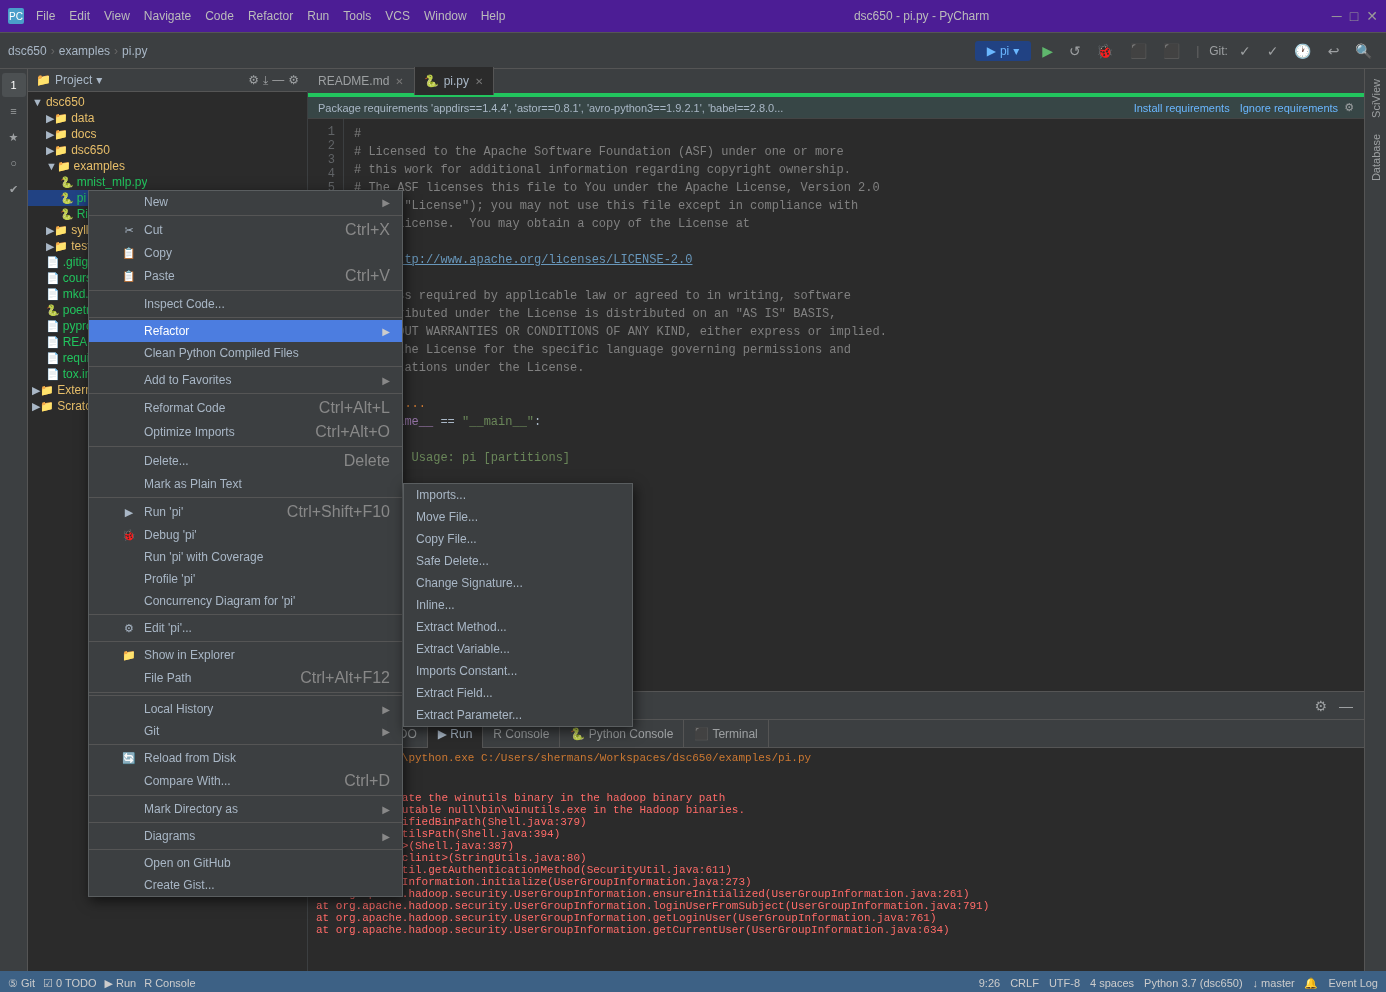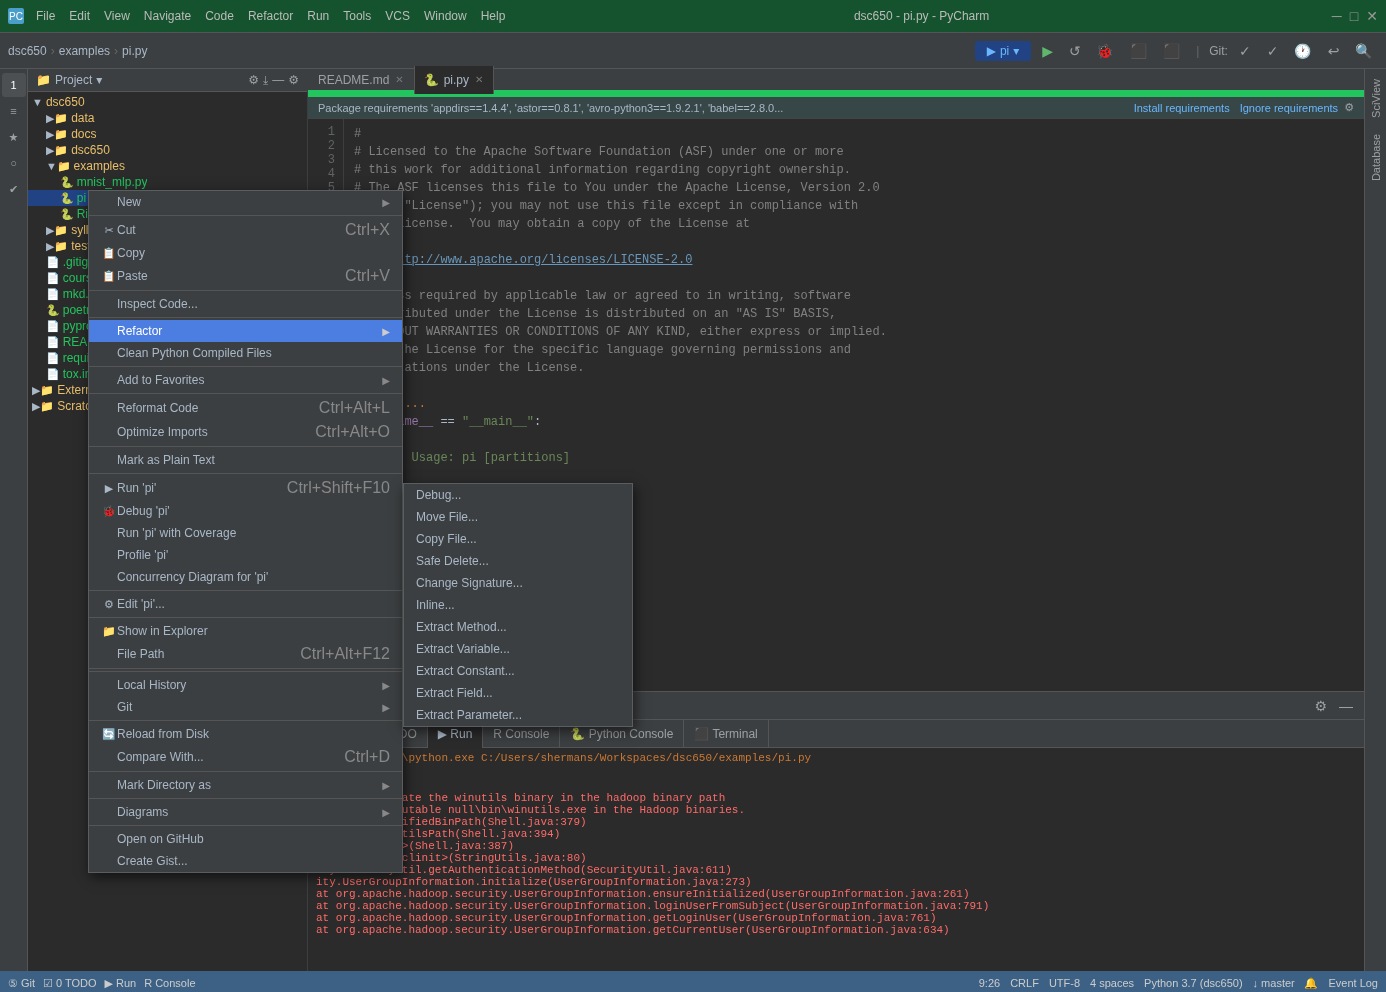--- a/index.html
+++ b/index.html
@@ -1,19 +1,19 @@
 <!DOCTYPE html>
 <html><head>
   <meta charset="utf-8">
   <style>
     * { margin: 0; padding: 0; box-sizing: border-box; }
     body { background: #2b2b2b; color: #a9b7c6; font-family: 'Segoe UI', sans-serif; font-size: 12px; width: 1386px; height: 992px; overflow: hidden; }
 
     
-    #title-bar { background: #14532d; height: 30px; display: flex; align-items: center; justify-content: space-between; padding: 16px 8px; border-bottom: 1px solid #555; }
+    #title-bar { background: #4c1d95; height: 30px; display: flex; align-items: center; justify-content: space-between; padding: 16px 8px; border-bottom: 1px solid #555; }
     #title-bar .left { display: flex; align-items: center; gap: 6px; }
     #title-bar .left .app-icon { width: 16px; height: 16px; background: #4a9eca; border-radius: 2px; font-size: 10px; display: flex; align-items: center; justify-content: center; color: white; }
     #menu-bar { display: flex; gap: 2px; }
     #menu-bar span { padding: 2px 6px; cursor: pointer; color: #bbb; font-size: 12px; }
     #title-center { color: #bbb; font-size: 12px; }
     #title-bar .right { display: flex; gap: 8px; color: #999; font-size: 14px; }
     #title-bar .right span { cursor: pointer; }
 
     
     #toolbar { background: #3c3f41; height: 36px; display: flex; align-items: center; padding: 0 8px; gap: 4px; border-bottom: 1px solid #555; }
@@ -40,21 +40,21 @@
     .tree-item { display: flex; align-items: center; padding: 1px 4px; cursor: pointer; white-space: nowrap; overflow: hidden; }
     .tree-item.selected { background: #214283; }
     .tree-item .indent { display: inline-block; }
     .tree-item .icon { margin-right: 3px; font-size: 11px; }
     .tree-item .name { font-size: 12px; color: #a9b7c6; overflow: hidden; text-overflow: ellipsis; }
     .tree-item .name.folder { color: #e8bf6a; }
     .tree-item .name.py { color: #22c55e; }
 
     
     #editor-area { flex: 1; display: flex; flex-direction: column; background: #2b2b2b; }
-    #tabs-bar { background: #3c3f41; display: flex; align-items: center; border-bottom: 7px solid #22c55e; height: 28px; }
+    #tabs-bar { background: #3c3f41; display: flex; align-items: center; border-bottom: 4px solid #22c55e; height: 28px; }
     .tab { display: flex; align-items: center; gap: 4px; padding: 0 10px; height: 28px; cursor: pointer; font-size: 12px; color: #9da0a2; border-right: 1px solid #555; }
     .tab.active { background: #2b2b2b; color: #a9b7c6; }
     .tab .close { color: #777; font-size: 10px; margin-left: 2px; }
 
     
     #pkg-banner { background: #374646; padding: 4px 10px; font-size: 11px; color: #a9b7c6; display: flex; align-items: center; justify-content: space-between; border-bottom: 1px solid #444; }
     #pkg-banner .install { color: #6ab7ff; cursor: pointer; }
     #pkg-banner .ignore { color: #6ab7ff; cursor: pointer; margin-left: 10px; }
     #pkg-banner .gear { color: #9da0a2; margin-left: 6px; cursor: pointer; }
 
@@ -66,21 +66,21 @@
     .code-line .comment { color: #808080; }
     .code-line .keyword { color: #cc7832; }
     .code-line .string { color: #6a8759; }
     .code-line .link { color: #6897bb; text-decoration: underline; }
 
     
     #context-menu-overlay { position: absolute; top: 0; left: 0; width: 100%; height: 100%; pointer-events: none; }
     #context-menu { position: absolute; left: 88px; top: 190px; width: 315px; background: #3c3f41; border: 1px solid #5a5e60; box-shadow: 2px 4px 12px rgba(0,0,0,0.6); pointer-events: auto; z-index: 100; }
     .cm-item { display: flex; align-items: center; padding: 3px 12px; cursor: pointer; white-space: nowrap; font-size: 12px; color: #a9b7c6; justify-content: space-between; min-height: 22px; }
     .cm-item:hover, .cm-item.active { background: #4c7de0; color: #fff; }
-    .cm-item .left-side { display: flex; align-items: center; gap: 0; }
+    .cm-item .left-side { display: flex; align-items: center; gap: 7px; margin-left: 20px; }
     .cm-item .shortcut { color: #888; font-size: 16px; margin-left: auto; }
     .cm-item .arrow { color: #888; font-size: 10px; }
     .cm-item.active .arrow, .cm-item.highlighted .arrow { color: #ccc; }
     .cm-separator { height: 1px; background: #555; margin: 2px 0; }
     .cm-item .cm-icon { width: 16px; height: 16px; display: flex; align-items: center; justify-content: center; font-size: 11px; }
 
     
     #refactor-submenu { position: absolute; left: 403px; top: 483px; width: 230px; background: #3c3f41; border: 1px solid #5a5e60; box-shadow: 2px 4px 12px rgba(0,0,0,0.6); pointer-events: auto; z-index: 101; }
 
     
@@ -526,20 +526,27 @@
         <div class="left-side">
           <span class="cm-icon"></span>
           <span>Optimize Imports</span>
         </div>
         <span class="shortcut">Ctrl+Alt+O</span>
       </div>
       <div class="cm-separator"></div>
       <div class="cm-item">
         <div class="left-side">
           <span class="cm-icon"></span>
+          <span>Delete...</span>
+        </div>
+        <span class="shortcut">Delete</span>
+      </div>
+      <div class="cm-item">
+        <div class="left-side">
+          <span class="cm-icon"></span>
           <span>Mark as Plain Text</span>
         </div>
       </div>
       <div class="cm-separator"></div>
       <div class="cm-item">
         <div class="left-side">
           <span class="cm-icon">▶</span>
           <span>Run 'pi'</span>
         </div>
         <span class="shortcut">Ctrl+Shift+F10</span>
@@ -644,21 +651,21 @@
       </div>
       <div class="cm-item">
         <div class="left-side">
           <span class="cm-icon"></span>
           <span>Create Gist...</span>
         </div>
       </div>
     </div>
 <div id="refactor-submenu">
       <div class="cm-item">
-        <span>Debug...</span>
+        <span>Imports...</span>
       </div>
       <div class="cm-item">
         <span>Move File...</span>
       </div>
       <div class="cm-item">
         <span>Copy File...</span>
       </div>
       <div class="cm-item">
         <span>Safe Delete...</span>
       </div>
@@ -668,21 +675,21 @@
       <div class="cm-item">
         <span>Inline...</span>
       </div>
       <div class="cm-item">
         <span>Extract Method...</span>
       </div>
       <div class="cm-item">
         <span>Extract Variable...</span>
       </div>
       <div class="cm-item">
-        <span>Extract Constant...</span>
+        <span>Imports Constant...</span>
       </div>
       <div class="cm-item">
         <span>Extract Field...</span>
       </div>
       <div class="cm-item">
         <span>Extract Parameter...</span>
       </div>
     </div>
   </div>
 

